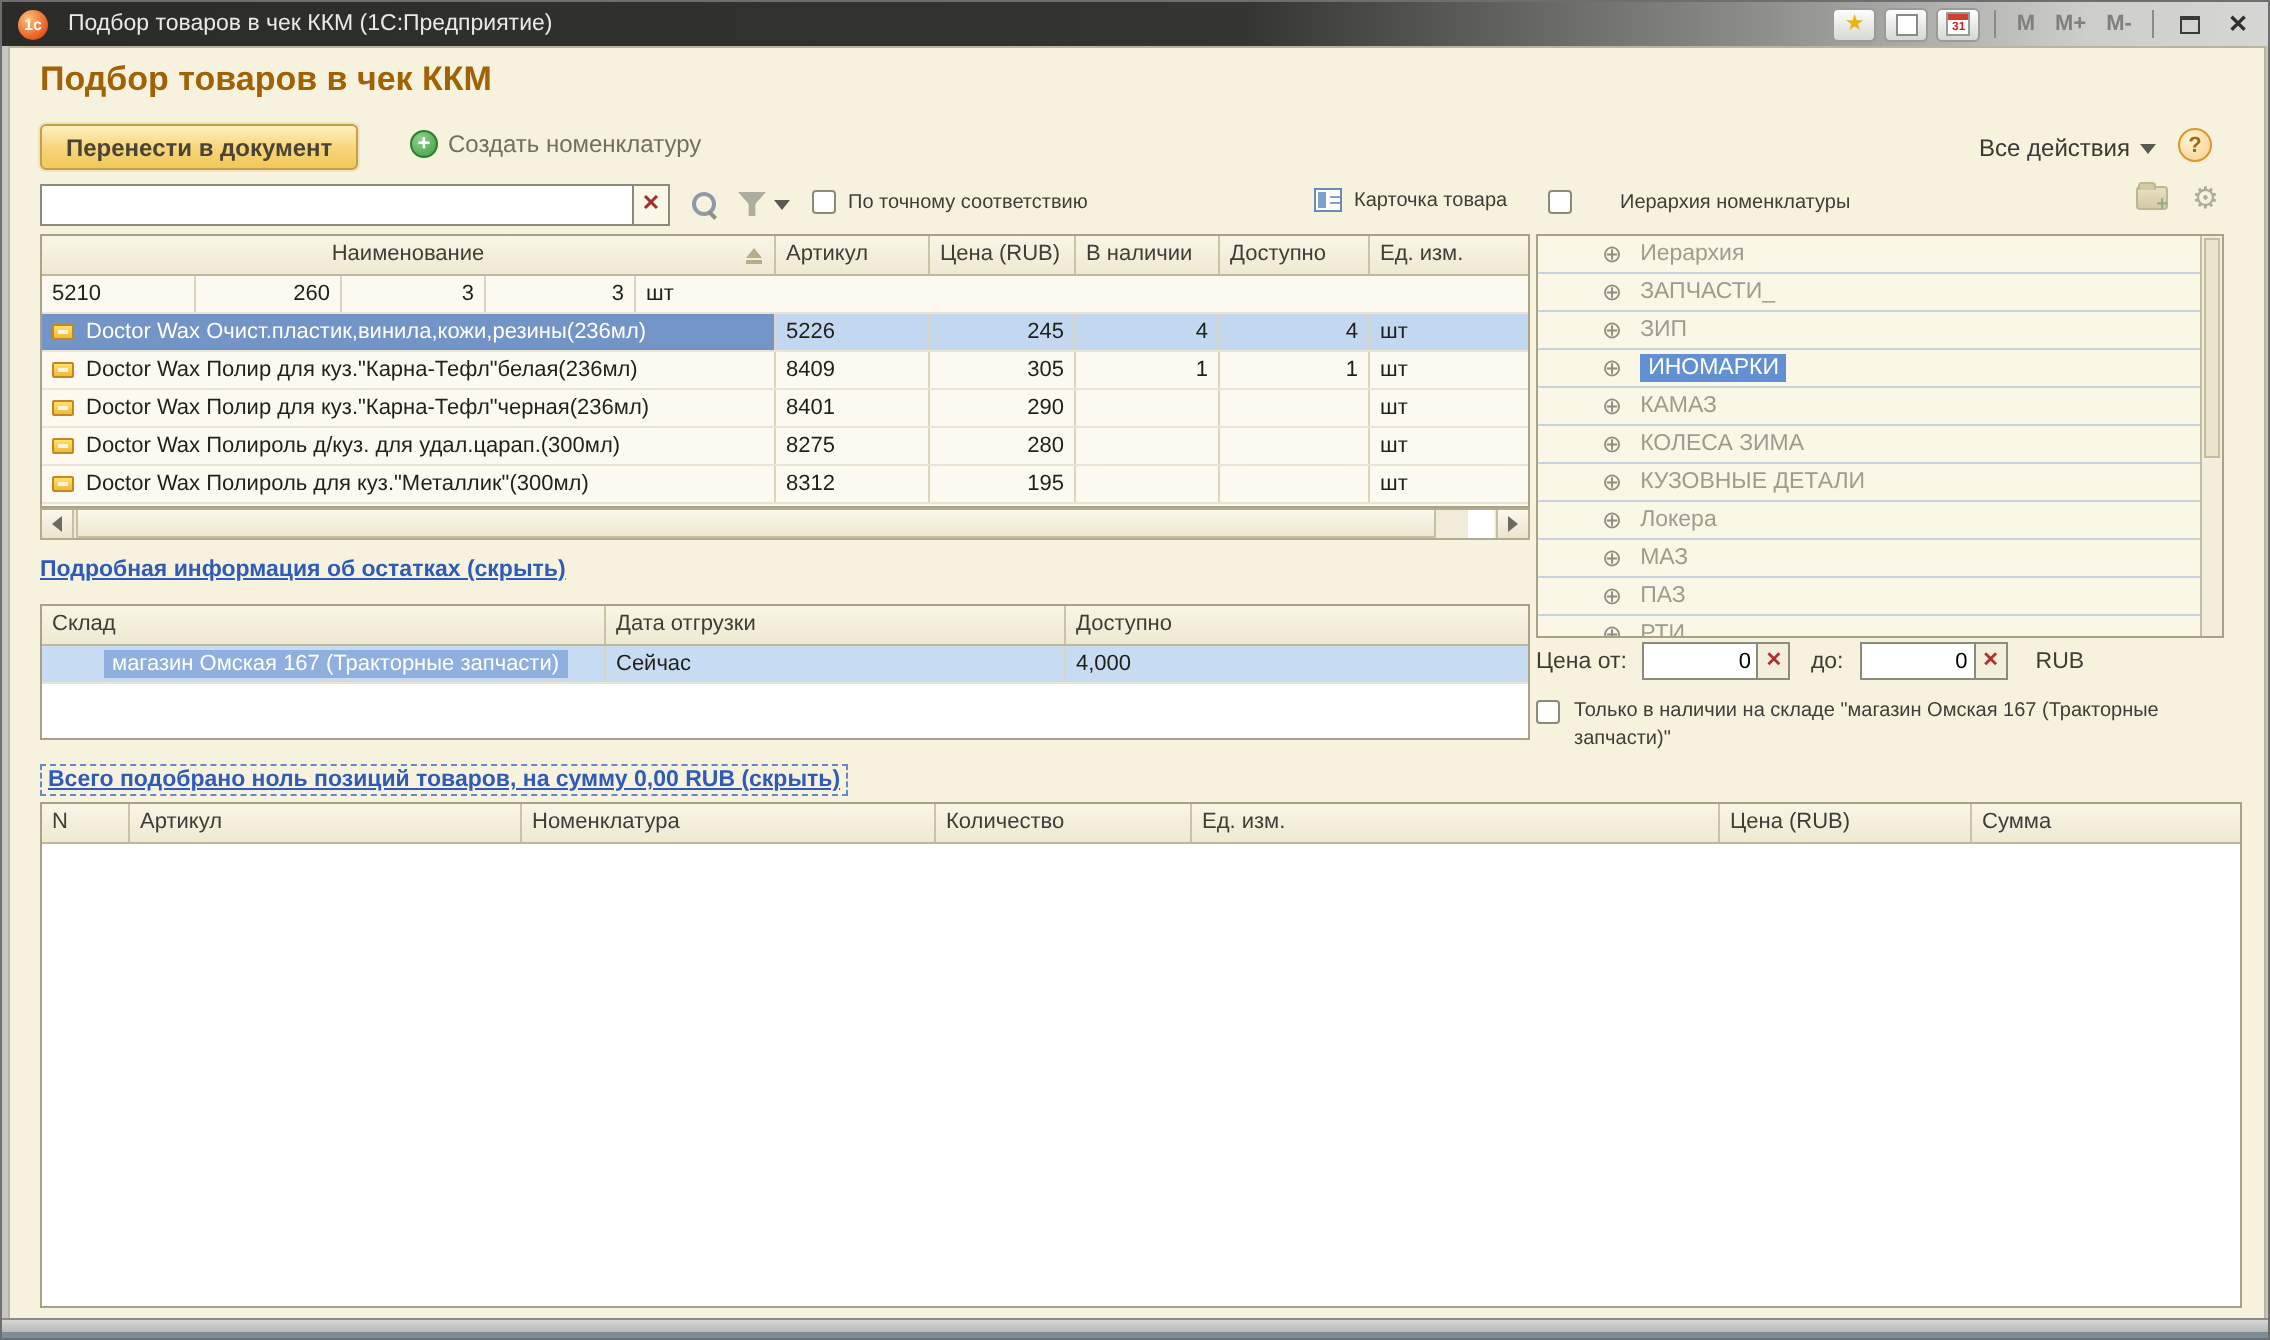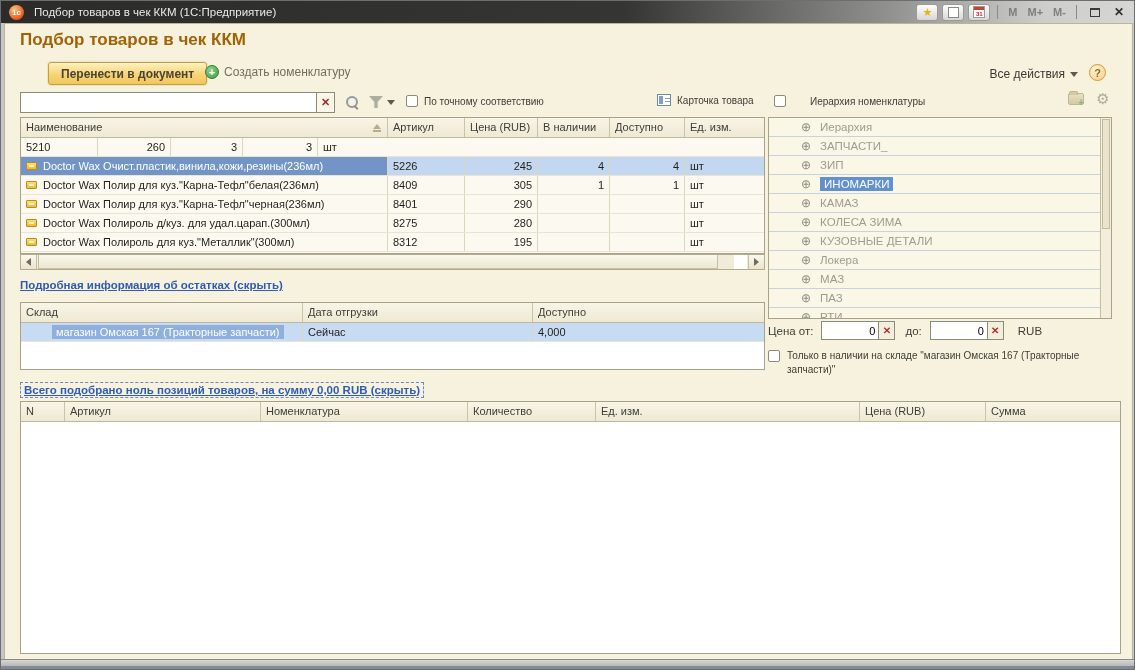--- a/index.html
+++ b/index.html
@@ -37,21 +37,21 @@
     background:#F7F2DD; border:1px solid #B9B49B; overflow:hidden; }
   .frame-bottom { position:absolute; left:0; bottom:0; width:100%; height:10px;
     background:linear-gradient(#D6D6D4,#A8A8A6); border-top:1px solid #8A8A88; }
   .frame-bottom::after { content:''; position:absolute; left:0; bottom:0; width:100%; height:3px; background:#7E8C98; }
 
   .page-title { position:absolute; left:15px; top:6px; font-size:17px; font-weight:bold; color:#a16207; }
 
   
   .gold-btn { position:absolute; left:15px; top:38px; height:23px; padding:0 12px;
     background:linear-gradient(#FEF0BE,#F7D478 55%,#F0C759); border:1px solid #C59E45; border-radius:3px;
-    font-size:12px; font-weight:bold; color:#4A4435; box-shadow:0 0 0 1px #EDE5C2;margin-left:28px; }
+    font-size:12px; font-weight:bold; color:#4A4435; box-shadow:0 0 0 1px #EDE5C2; }
   .create-item { position:absolute; left:200px; top:41px; display:flex; align-items:center; gap:5px; }
   .plus-ico { width:14px; height:14px; border-radius:50%; background:radial-gradient(circle at 35% 30%,#8FD08F,#3E9E3E);
     color:#FFF; font-size:11px; font-weight:bold; text-align:center; line-height:13px; border:1px solid #2E7E2E; }
   .create-label { font-size:12px; color:#70705F; }
   .all-actions { position:absolute; right:54px; top:43px; font-size:12px; color:#3A3A34; display:flex; align-items:center; gap:5px; }
   .caret-down { width:0; height:0; border-left:4px solid transparent; border-right:4px solid transparent; border-top:5px solid #5A5A52; }
   .help-btn { position:absolute; right:26px; top:40px; width:17px; height:17px; border-radius:50%;
     background:radial-gradient(circle at 35% 30%,#FFF3D6,#F7D08A); border:1px solid #D9962F;
     color:#9A6A10; font-size:11px; font-weight:bold; text-align:center; line-height:16px; }
 
@@ -193,21 +193,21 @@
     </div>
     <div class="hier-wrap">
       <span class="cb"></span>
       <span class="small-label">Иерархия номенклатуры</span>
     </div>
     <span class="folder-ico"></span>
     <span class="gear-ico">⚙</span>
 
     <div class="tbl" style="left:15px; top:93px; width:745px; height:137px;">
       <div class="t-head" id="prod-head">
-          <div class="th" style="width: 367px;">Наименование<span class="sort-ico"></span></div>
+          <div class="th" style="width: 367px; text-align: center;">Наименование<span class="sort-ico"></span></div>
           <div class="th" style="width: 77px;">Артикул</div>
           <div class="th" style="width: 73px;">Цена (RUB)</div>
           <div class="th" style="width: 72px;">В наличии</div>
           <div class="th" style="width: 75px;">Доступно</div>
           <div class="th" style="width: 79px;">Ед. изм.</div>
         </div>
       <div id="prod-body">
           <div class="t-row">
             <div class="td" style="width: 77px;">5210</div>
             <div class="td num" style="width: 73px;">260</div>

